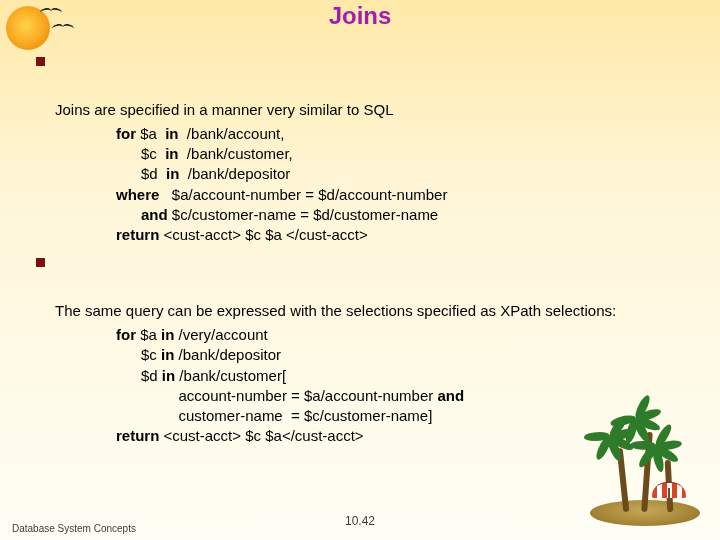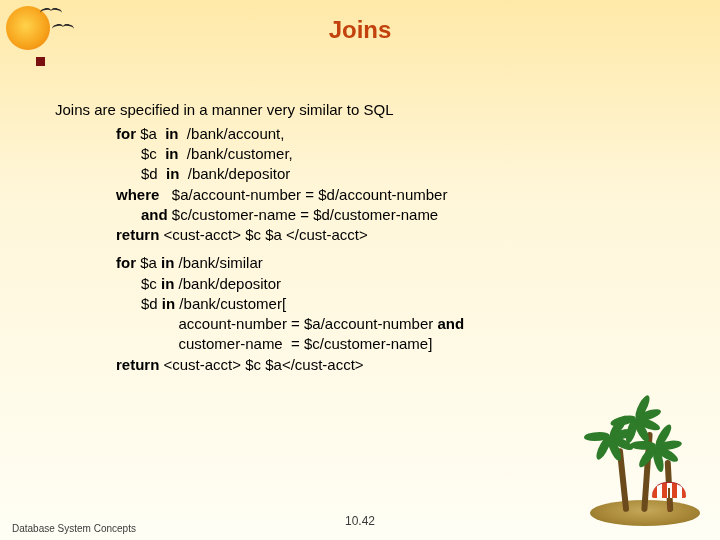--- a/index.html
+++ b/index.html
@@ -23,23 +23,23 @@
     border-top: 2px solid #2a2a2a; border-radius: 50% 50% 0 0;
   }
   .bird::before { left: 0; transform: skewY(-10deg); }
   .bird::after { right: 0; transform: skewY(10deg); }
   .bird.b1 { top: 2px; left: 34px; }
   .bird.b2 { top: 18px; left: 46px; }
 
   .title {
     text-align: center;
     font-weight: bold;
-    color: #c2410c;
+    color: #a21caf;
     font-size: 24px;
-    padding-top: 16px;
+    padding-top: 2px;
   }
   .content {
     position: absolute;
     top: 46px; left: 0; right: 0;
     padding: 0 30px 0 36px;
     color: #000;
     font-size: 15px;
     line-height: 1.32;
   }
   .bullet-row { display: flex; align-items: flex-start; margin-top: 6px; }
@@ -118,22 +118,26 @@
     <div class="bullet-text">Joins are specified in a manner very similar to SQL</div>
   </div>
 
   <div class="code-block"><span class="kw">for</span><span> $a  </span><span class="kw">in</span><span>  /bank/account,</span>
 <span>      $c  </span><span class="kw">in</span><span>  /bank/customer,</span>
 <span>      $d  </span><span class="kw">in</span><span>  /bank/depositor</span>
 <span class="kw">where</span><span>   $a/account-number = $d/account-number</span>
 <span>      </span><span class="kw">and</span><span> $c/customer-name = $d/customer-name</span>
 <span class="kw">return</span><span> &lt;cust-acct&gt; $c $a &lt;/cust-acct&gt;</span></div>
 
+  <div class="bullet-row">
+    <div class="bullet-mark"></div>
+    <div class="bullet-text">The same query can be expressed with the selections specified as XPath selections:</div>
+  </div>
 
-  <div class="code-block"><span class="kw">for</span><span> $a </span><span class="kw">in</span><span> /bank/similar</span>
+  <div class="code-block"><span class="kw">for</span><span> $a </span><span class="kw">in</span><span> /very/account</span>
 <span>      $c </span><span class="kw">in</span><span> /bank/depositor</span>
 <span>      $d </span><span class="kw">in</span><span> /bank/customer[</span>
 <span>               account-number = $a/account-number </span><span class="kw">and</span>
 <span>               customer-name  = $c/customer-name]</span>
 <span class="kw">return</span><span> &lt;cust-acct&gt; $c $a&lt;/cust-acct&gt;</span></div>
 
 </div>
 
 <div class="palm-scene">
   <div class="island"></div>

